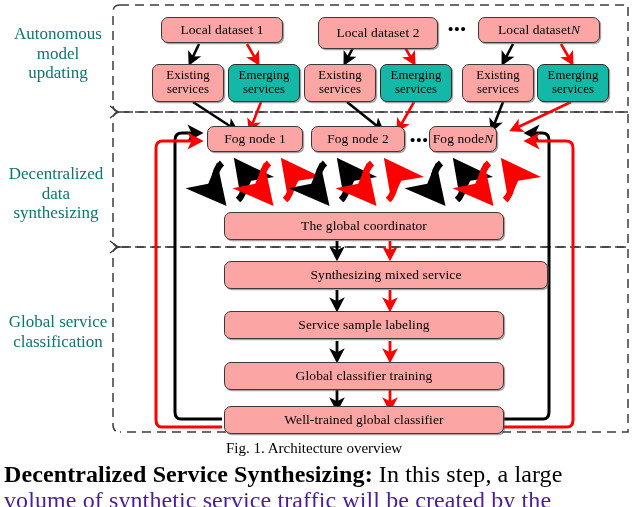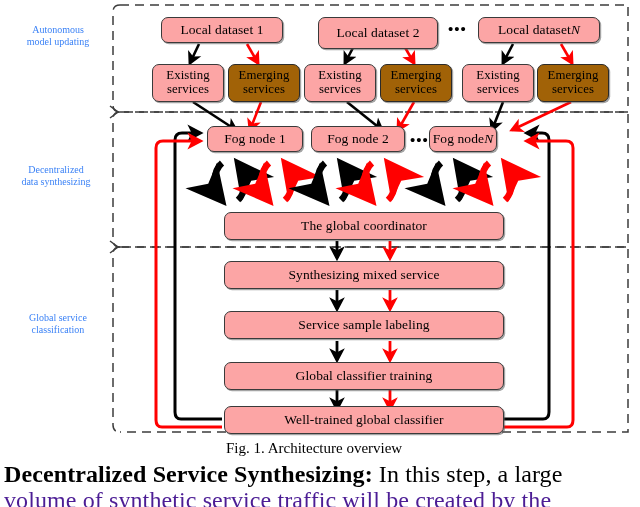--- a/index.html
+++ b/index.html
@@ -37,37 +37,37 @@
     align-items: center;
     justify-content: center;
     text-align: center;
     line-height: 1.02;
     font-size: 13.5px;
     letter-spacing: 0.1px;
     color: #000;
     box-shadow: 1.2px 1.2px 0 rgba(90,90,90,0.55);
   }
   .box.dark {
-    background: #a16207;
+    background: #14b8a6;
     border-color: #2b2b2b;
   }
   .box.two-line {
     font-size: 12.8px;
     line-height: 1.06;
     flex-direction: column;
   }
   .box .ital { font-style: italic; }
 
   
   .stage-label {
     position: absolute;
     text-align: center;
-    font-size: 10px;
+    font-size: 17px;
     line-height: 1.16;
-    color: #3b82f6;
+    color: #0f766e;
   }
 
   
   .dots {
     position: absolute;
     font-size: 15px;
     font-weight: bold;
     letter-spacing: 1px;
     line-height: 1;
     color: #000;
@@ -259,21 +259,21 @@
   <div class="dots" style="left:410px; top:133px;">•••</div>
   <div class="box" style="left:429px; top:126px; width:68px; height:26px;">
     <span>Fog node </span>
       <span class="ital">N</span>
   </div>
 
   <div class="box" style="left:224px; top:212px; width:280px; height:28px;">
     <span>The global coordinator</span>
   </div>
 
-  <div class="box" style="left:224px; top:261px; width:280px; height:28px;">
+  <div class="box" style="left:224px; top:261px; width:324px; height:28px;">
     <span>Synthesizing mixed service</span>
   </div>
   <div class="box" style="left:224px; top:311px; width:280px; height:28px;">
     <span>Service sample labeling</span>
   </div>
   <div class="box" style="left:224px; top:362px; width:280px; height:28px;text-align:center;">
     <span>Global classifier training</span>
   </div>
   <div class="box" style="left:224px; top:406px; width:280px; height:28px;">
     <span>Well-trained global classifier</span>

